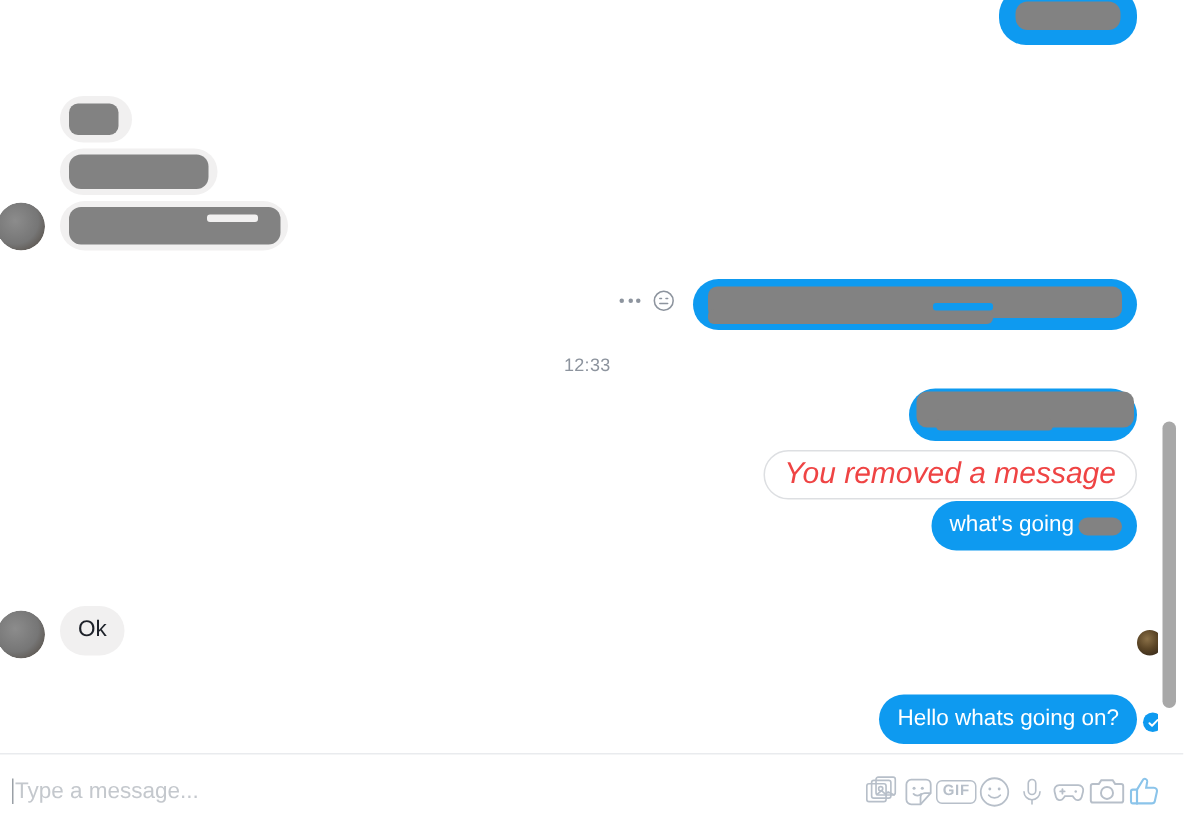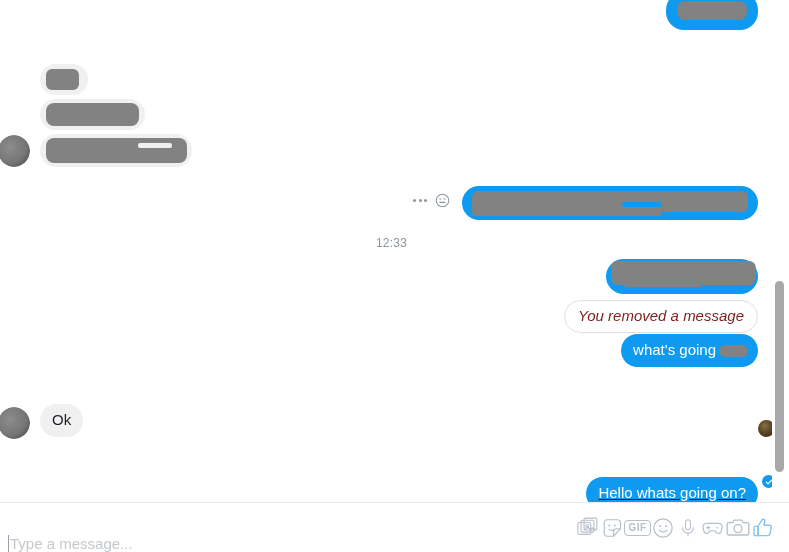--- a/index.html
+++ b/index.html
@@ -52,25 +52,25 @@
   .bubble.out {
     background: #0e9af0;
     color: #ffffff;
   }
   .bubble.in {
     background: #f1f0f0;
     color: #1d2129;
   }
   .bubble.removed {
     background: #ffffff;
-    color: #7f1d1d;
+    color: #ef4444;
     border: 1px solid #dddfe2;
     font-style: italic;
     padding: 6px 13px 7px 13px;
-    font-size: 15px;
+    font-size: 20px;
   }
   .redact-abs {
     position: absolute;
     background: #828282;
     border-radius: 8px;
   }
 
   
   .avatar {
     border-radius: 50%;
@@ -155,21 +155,21 @@
     height: 49px;
     border-top: 1px solid #e9ebee;
     display: flex;
     align-items: center;
     background: #ffffff;
     position: relative;
   }
   .composer-input-wrap {
     flex: 1 1 auto;
     display: flex;
-    align-items: flex-end;
+    align-items: center;
     padding-left: 8px;
     height: 100%;
   }
   .caret {
     width: 1px;
     height: 17px;
     background: #9aa0a6;
     margin-right: 1px;
     flex: none;
   }
@@ -303,21 +303,21 @@
 
     <div class="msg-row" style="top:334px; right:31px;">
       <div class="bubble out" style="padding-right:42px;">
         <span>what's going</span>
         <span class="redact-abs" style="right:10px; top:11px; width:29px; height:12px; border-radius:6px;"></span>
       </div>
     </div>
 
     <div class="avatar small-right" style="position:absolute; top:420px; right:14px; width:17px; height:17px;"></div>
 
-    <div class="msg-row" style="top:477px; right:31px;text-decoration:underline;">
+    <div class="msg-row" style="top:463px; right:31px;">
       <div class="bubble out">Hello whats going on?</div>
     </div>
     <div class="delivered" style="top:475px; right:14px;">
       <svg width="8" height="8" viewBox="0 0 10 10" fill="none" stroke="#ffffff" stroke-width="1.6" stroke-linecap="round" stroke-linejoin="round">
         <polyline points="1.6,5.2 3.8,7.3 8.3,2.6"></polyline>
       </svg>
     </div>
 
     <div class="scrollbar-track">
       <div class="scrollbar-thumb" id="scroll-thumb" style="top: 56%; height: 38%;"></div>

